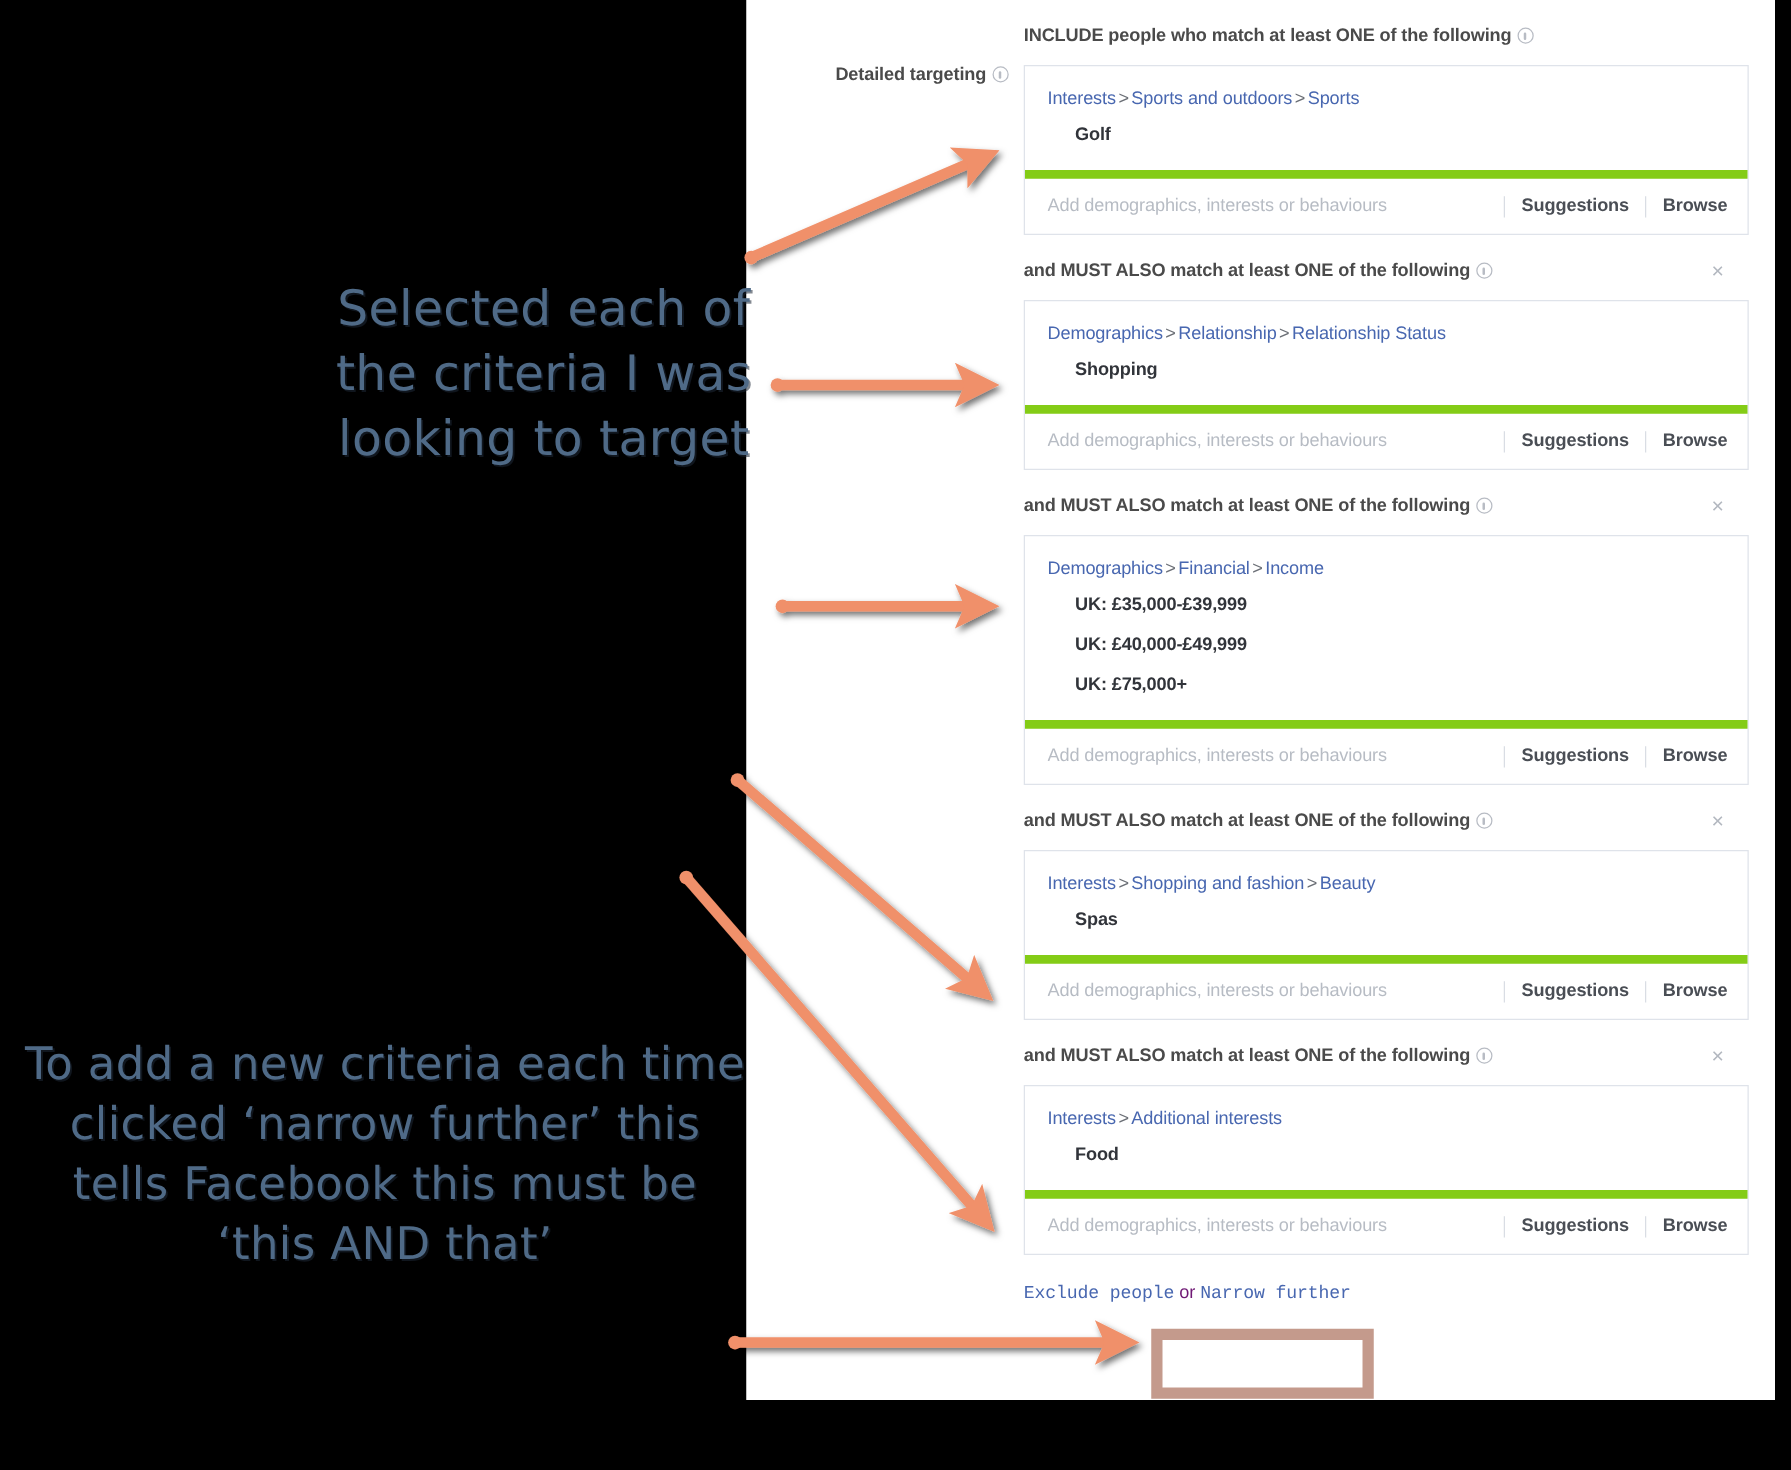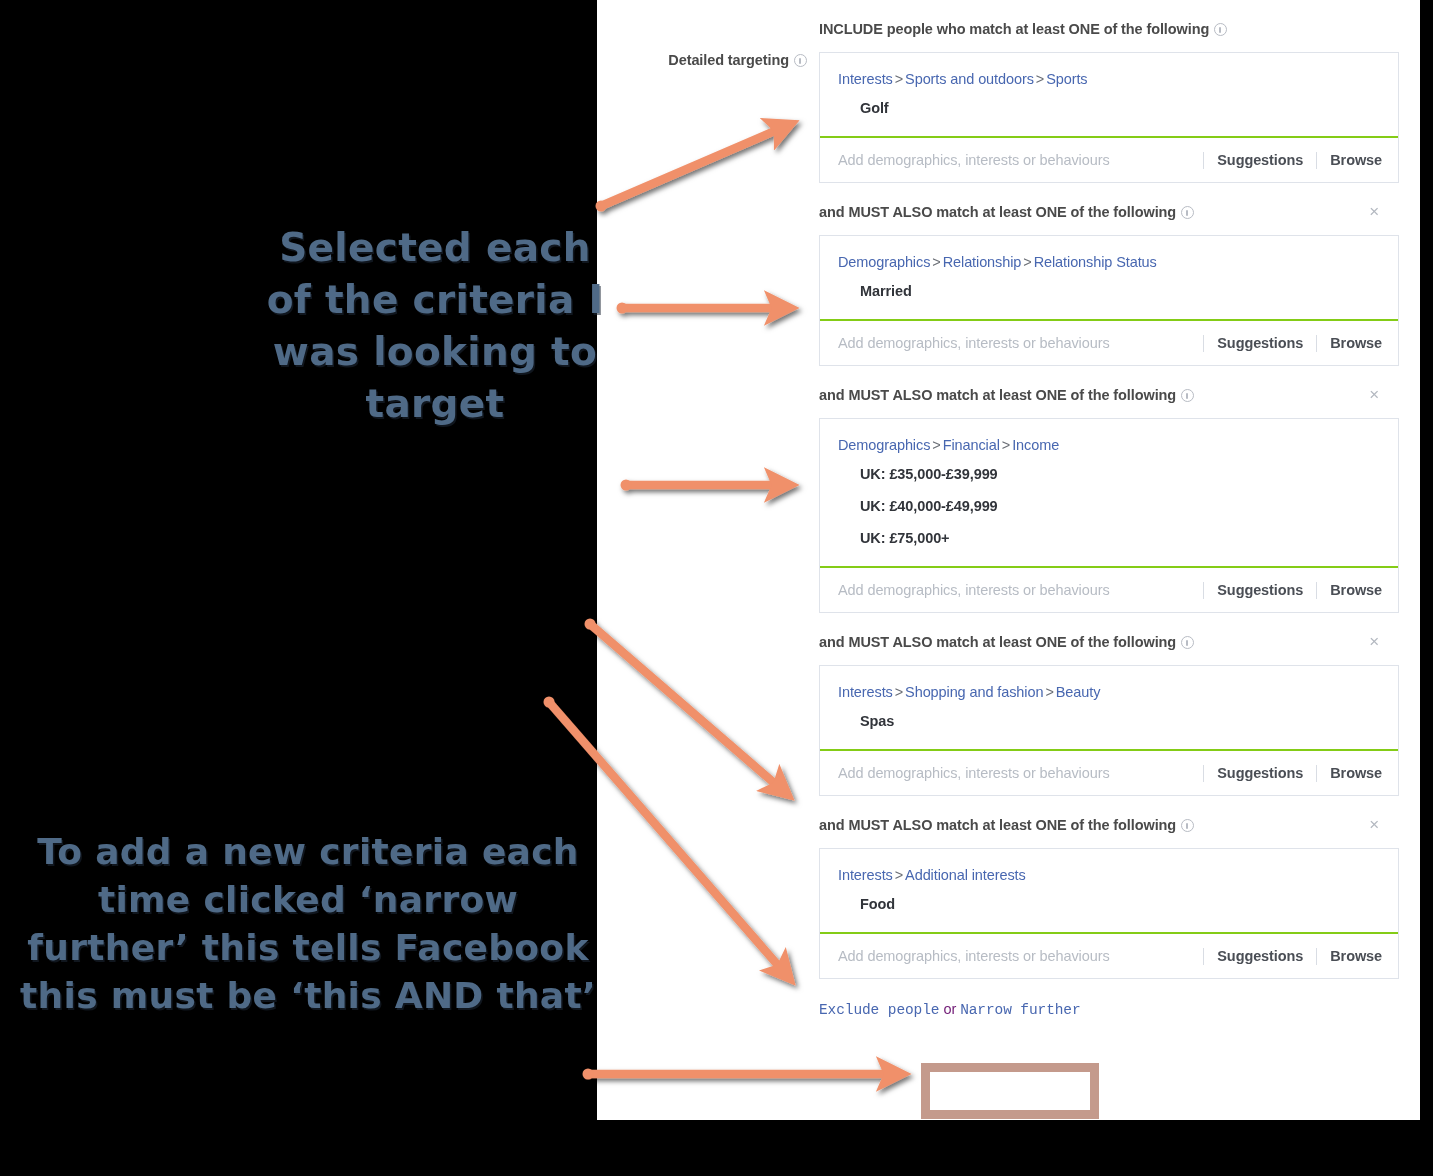--- a/index.html
+++ b/index.html
@@ -92,21 +92,21 @@
     font-family: "Liberation Sans", sans-serif;
   }
 
   .criteria-box {
     border: 1px solid #dfe3ea;
     background: #ffffff;
     width: 580px;
   }
   .box-upper {
     padding: 16px 18px 14px 18px;
-    border-bottom: 2px solid #84cc16;
+    border-bottom: 7px solid #84cc16;
   }
   .breadcrumb {
     font-size: 14.5px;
     color: #4867b0;
     letter-spacing: -0.1px;
     line-height: 20px;
     margin-bottom: 8px;
   }
   .breadcrumb .sep { color: #6b6f76; margin: 0 2px; }
   .crumb { cursor: pointer; }
@@ -171,21 +171,21 @@
     height: 56px;
     border: 9px solid #c49a8c;
     background: transparent;
     pointer-events: none;
   }
 
   
   .annotation {
     position: absolute;
     color: #4f6a87;
-    font-weight: bold;
+    font-weight: normal;
     text-align: center;
     line-height: 1.33;
     letter-spacing: 0.3px;
     text-shadow: 1.5px 1.5px 0 rgba(30,40,55,0.55);
     font-family: "DejaVu Sans", sans-serif;
   }
   #annotation-top {
     left: 255px;
     top: 222px;
     width: 360px;
@@ -230,21 +230,21 @@
             <div class="vdiv"></div>
             <span class="action-link">Suggestions</span>
             <div class="vdiv"></div>
             <span class="action-link" style="padding-right: 0px;">Browse</span>
           </div>
         </div>
         <div class="section-header"><span class="hdr-text">and MUST ALSO match at least ONE of the following</span><span class="info-dot"></span><span class="close-x">×</span></div>
         <div class="criteria-box">
           <div class="box-upper">
             <div class="breadcrumb"><span class="crumb">Demographics</span><span class="sep">&gt;</span><span class="crumb">Relationship</span><span class="sep">&gt;</span><span class="crumb">Relationship Status</span></div>
-            <div class="selected-item">Married</div>
+            <div class="selected-item">Shopping</div>
           </div>
           <div class="box-lower">
             <input type="text" class="add-input" placeholder="Add demographics, interests or behaviours" style="">
             <div class="vdiv"></div>
             <span class="action-link">Suggestions</span>
             <div class="vdiv"></div>
             <span class="action-link" style="padding-right: 0px;">Browse</span>
           </div>
         </div>
         <div class="section-header"><span class="hdr-text">and MUST ALSO match at least ONE of the following</span><span class="info-dot"></span><span class="close-x">×</span></div>

